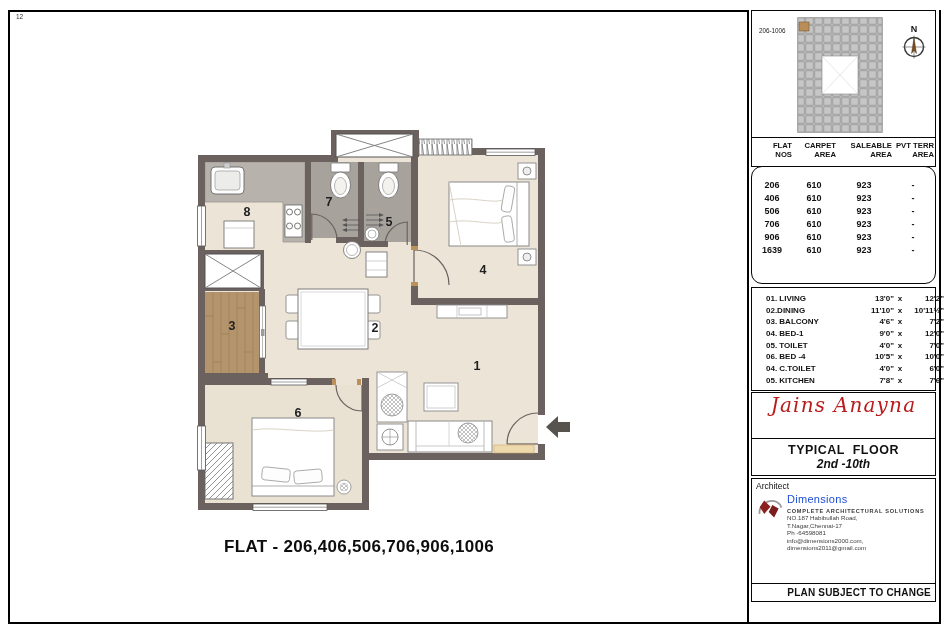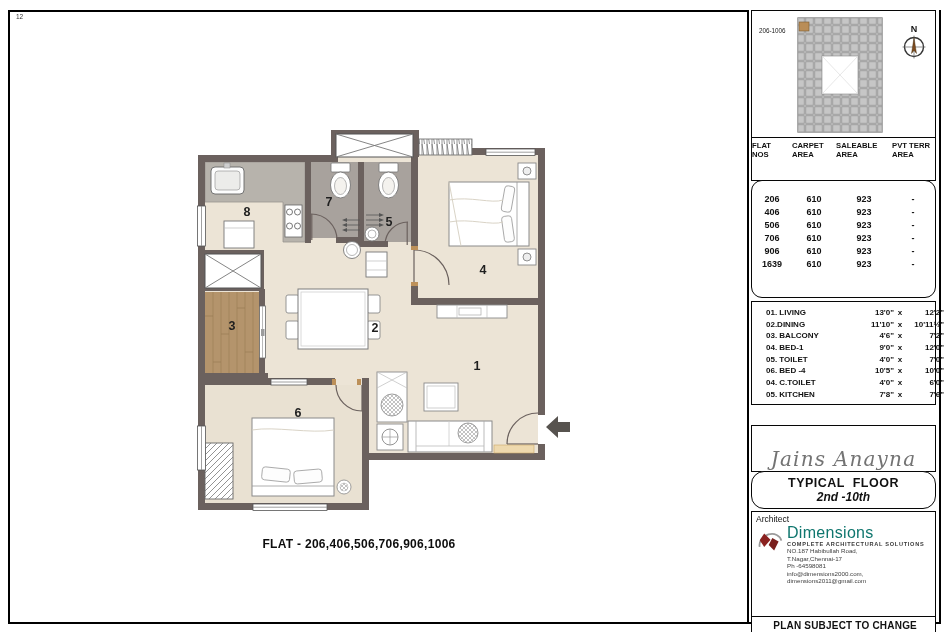--- a/index.html
+++ b/index.html
@@ -2,55 +2,55 @@
 <html><head>
 <meta charset="utf-8">
 <style>
   html,body{margin:0;padding:0;background:#fff;}
   .page{position:relative;width:950px;height:632px;background:#fff;overflow:hidden;
         font-family:"Liberation Sans",sans-serif;color:#111;}
   .frame{position:absolute;left:8px;top:10px;width:929px;height:610px;border:2px solid #000;}
   .sheet-note{position:absolute;left:16px;top:13px;font-size:6.5px;color:#333;}
   .plan-svg{position:absolute;left:185px;top:95px;width:400px;height:460px;}
   .plan-caption{position:absolute;left:189px;top:537px;width:340px;text-align:center;
-        font-size:12px;font-weight:700;letter-spacing:.3px;color:#0d0d0d;}
+        font-size:17px;font-weight:700;letter-spacing:.3px;color:#0d0d0d;}
   
   .panel{position:absolute;left:747px;top:10px;width:192px;height:612px;border-left:2px solid #000;
         background:#fff;box-sizing:border-box;padding:0 3px 0 2px;}
   .pbox{border:1.5px solid #060606;background:#fff;box-sizing:border-box;position:relative;}
   .kp{height:128px;}
   .unit-label{position:absolute;left:7px;top:16px;font-size:6.3px;color:#222;}
   .siteplan{position:absolute;left:44px;top:5px;}
   .north{position:absolute;right:7px;top:13px;width:28px;text-align:center;}
   .north-n{font-size:9px;font-weight:700;line-height:10px;}
-  .ah{height:44px;margin-top:-1px;display:grid;grid-template-columns:40px 44px 56px 42px;
-      padding-top:4px;font-size:7.7px;font-weight:700;line-height:8.8px;text-align:left;}
+  .ah{height:30px;margin-top:-1px;display:grid;grid-template-columns:40px 44px 56px 42px;
+      padding-top:4px;font-size:7.7px;font-weight:700;line-height:8.8px;text-align:right;}
   .av{height:118px;margin-top:-1px;padding-top:12px;border-radius:11px;}
   .arow{display:grid;grid-template-columns:40px 44px 56px 42px;height:13px;line-height:13px;
       font-size:9px;font-weight:700;text-align:center;}
   .lg{height:104px;margin-top:3px;padding:5px 0 16px 14px;}
   .lrow{display:grid;grid-template-columns:92px 36px 12px 38px;height:11.7px;line-height:11.7px;
       font-size:8px;font-weight:700;}
   .ld{text-align:right;} .lx{text-align:center;}
-  .nm{height:47px;margin-top:20px;display:flex;align-items:flex-end;justify-content:center;
-      font-family:"DejaVu Serif",serif;font-style:italic;font-size:20px;letter-spacing:1.2px;color:#737373;}
-  .tf{height:38px;margin-top:-1px;text-align:center;padding-top:4px;font-weight:700;border-radius:13px;}
+  .nm{height:47px;margin-top:1px;display:flex;align-items:flex-start;justify-content:center;
+      font-family:"DejaVu Serif",serif;font-style:italic;font-size:20px;letter-spacing:1.2px;color:#b91c1c;}
+  .tf{height:38px;margin-top:-1px;text-align:center;padding-top:4px;font-weight:700;}
   .tf .l1{font-size:12.5px;white-space:pre;letter-spacing:.5px;}
   .tf .l2{font-size:12px;white-space:pre;font-style:italic;}
   .ar{height:106px;margin-top:2px;}
   .arch-label{font-size:8.5px;padding:2px 0 0 4px;}
   .logo-row{display:flex;padding-left:5px;margin-top:1px;}
   .logo-mark{width:27px;height:27px;margin-top:3px;flex:0 0 auto;}
   .logo-text{margin-left:3px;}
-  .logo-name{font-size:16px;color:#0f766e;letter-spacing:.3px;line-height:15px;}
+  .logo-name{font-size:11px;color:#1d4ed8;letter-spacing:.3px;line-height:15px;}
   .logo-tag{font-size:5.6px;font-weight:700;letter-spacing:.72px;color:#3a3a3a;margin-top:1px;}
   .addr{font-size:6.2px;color:#3d3d3d;line-height:7.6px;}
   .addr:first-of-type{margin-top:2px;}
   .ft{height:19px;margin-top:-1px;display:flex;align-items:center;justify-content:flex-end;
-      padding-right:18px;font-size:10px;font-weight:700;letter-spacing:.2px;}
+      padding-right:4px;font-size:10px;font-weight:700;letter-spacing:.2px;}
   .rm{font:700 12.5px "Liberation Sans",sans-serif;fill:#1f1f1f;}
 </style>
 </head>
 <body>
 
 <div class="page">
   <div class="frame"></div>
   <div class="sheet-note">12</div>
 
   <svg class="plan-svg" viewBox="185 95 400 460">

